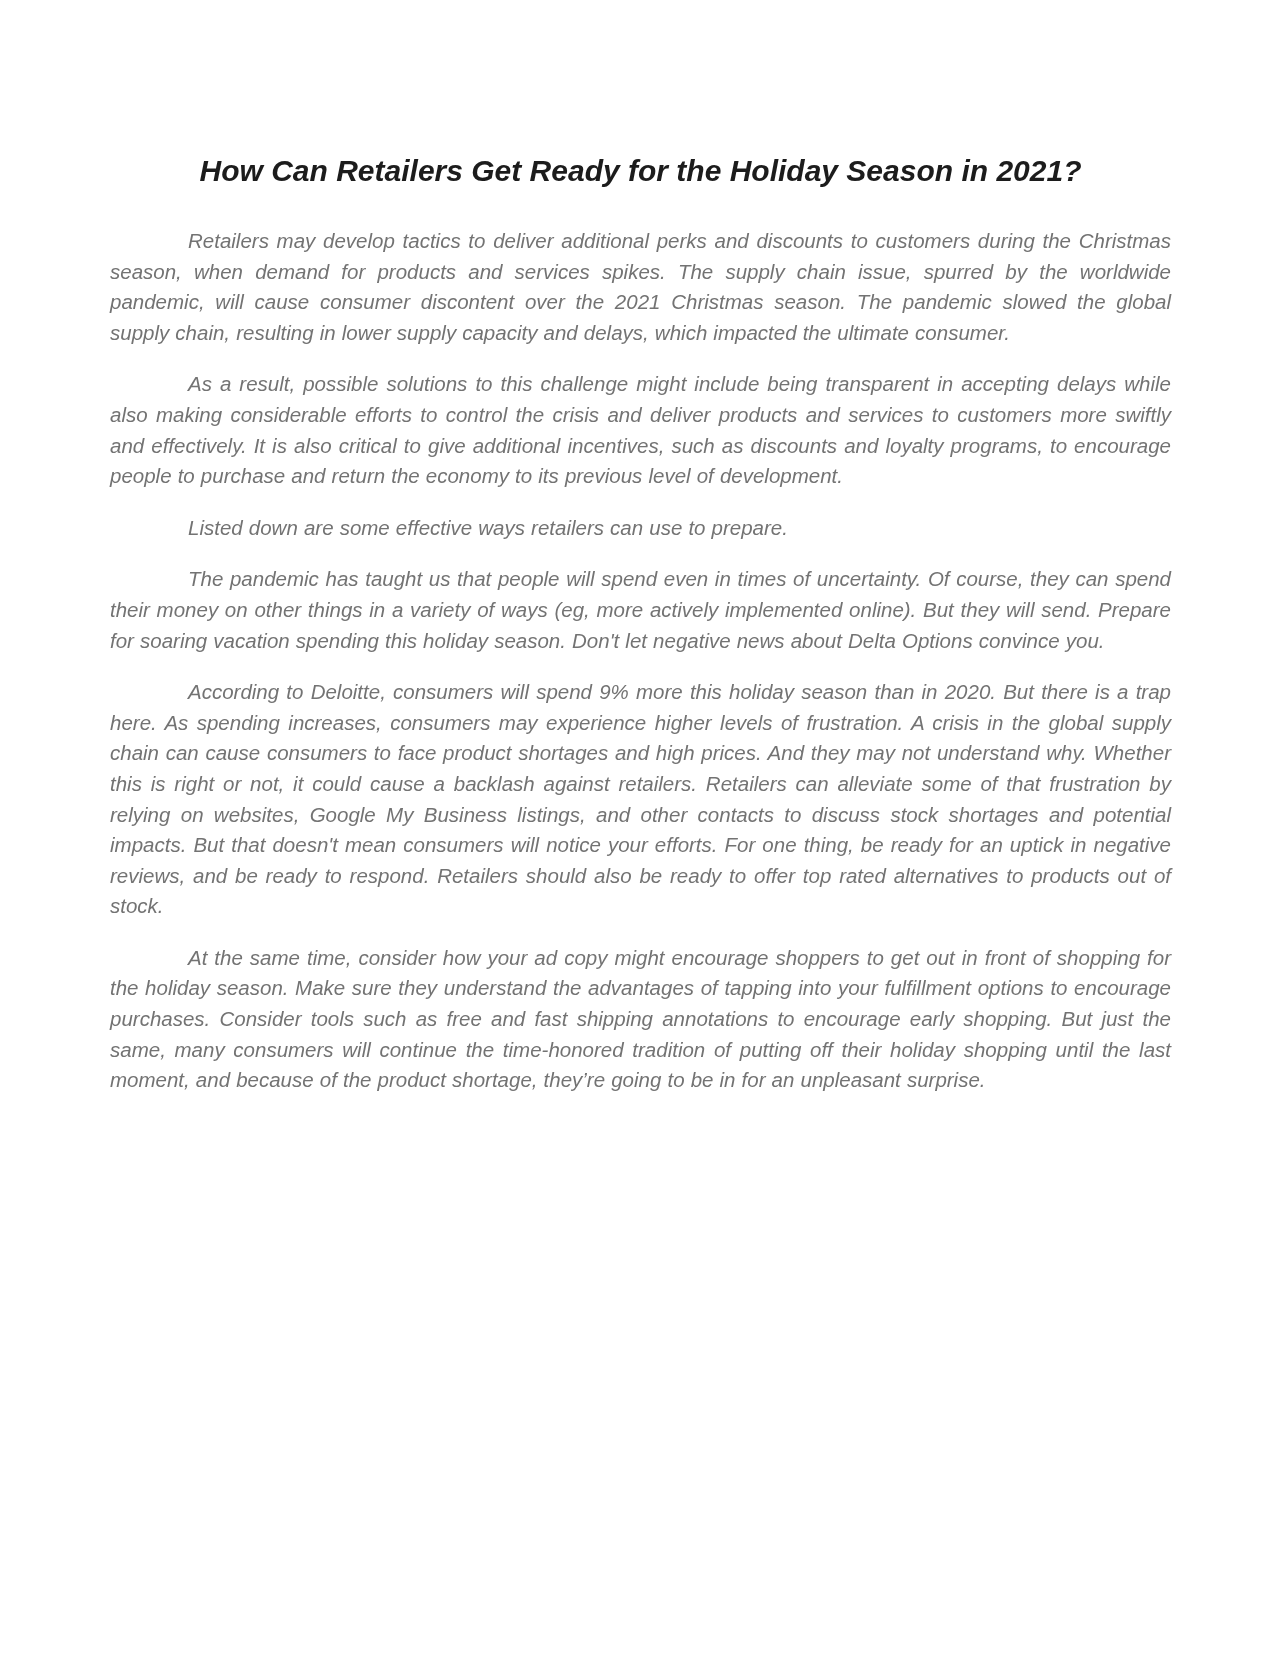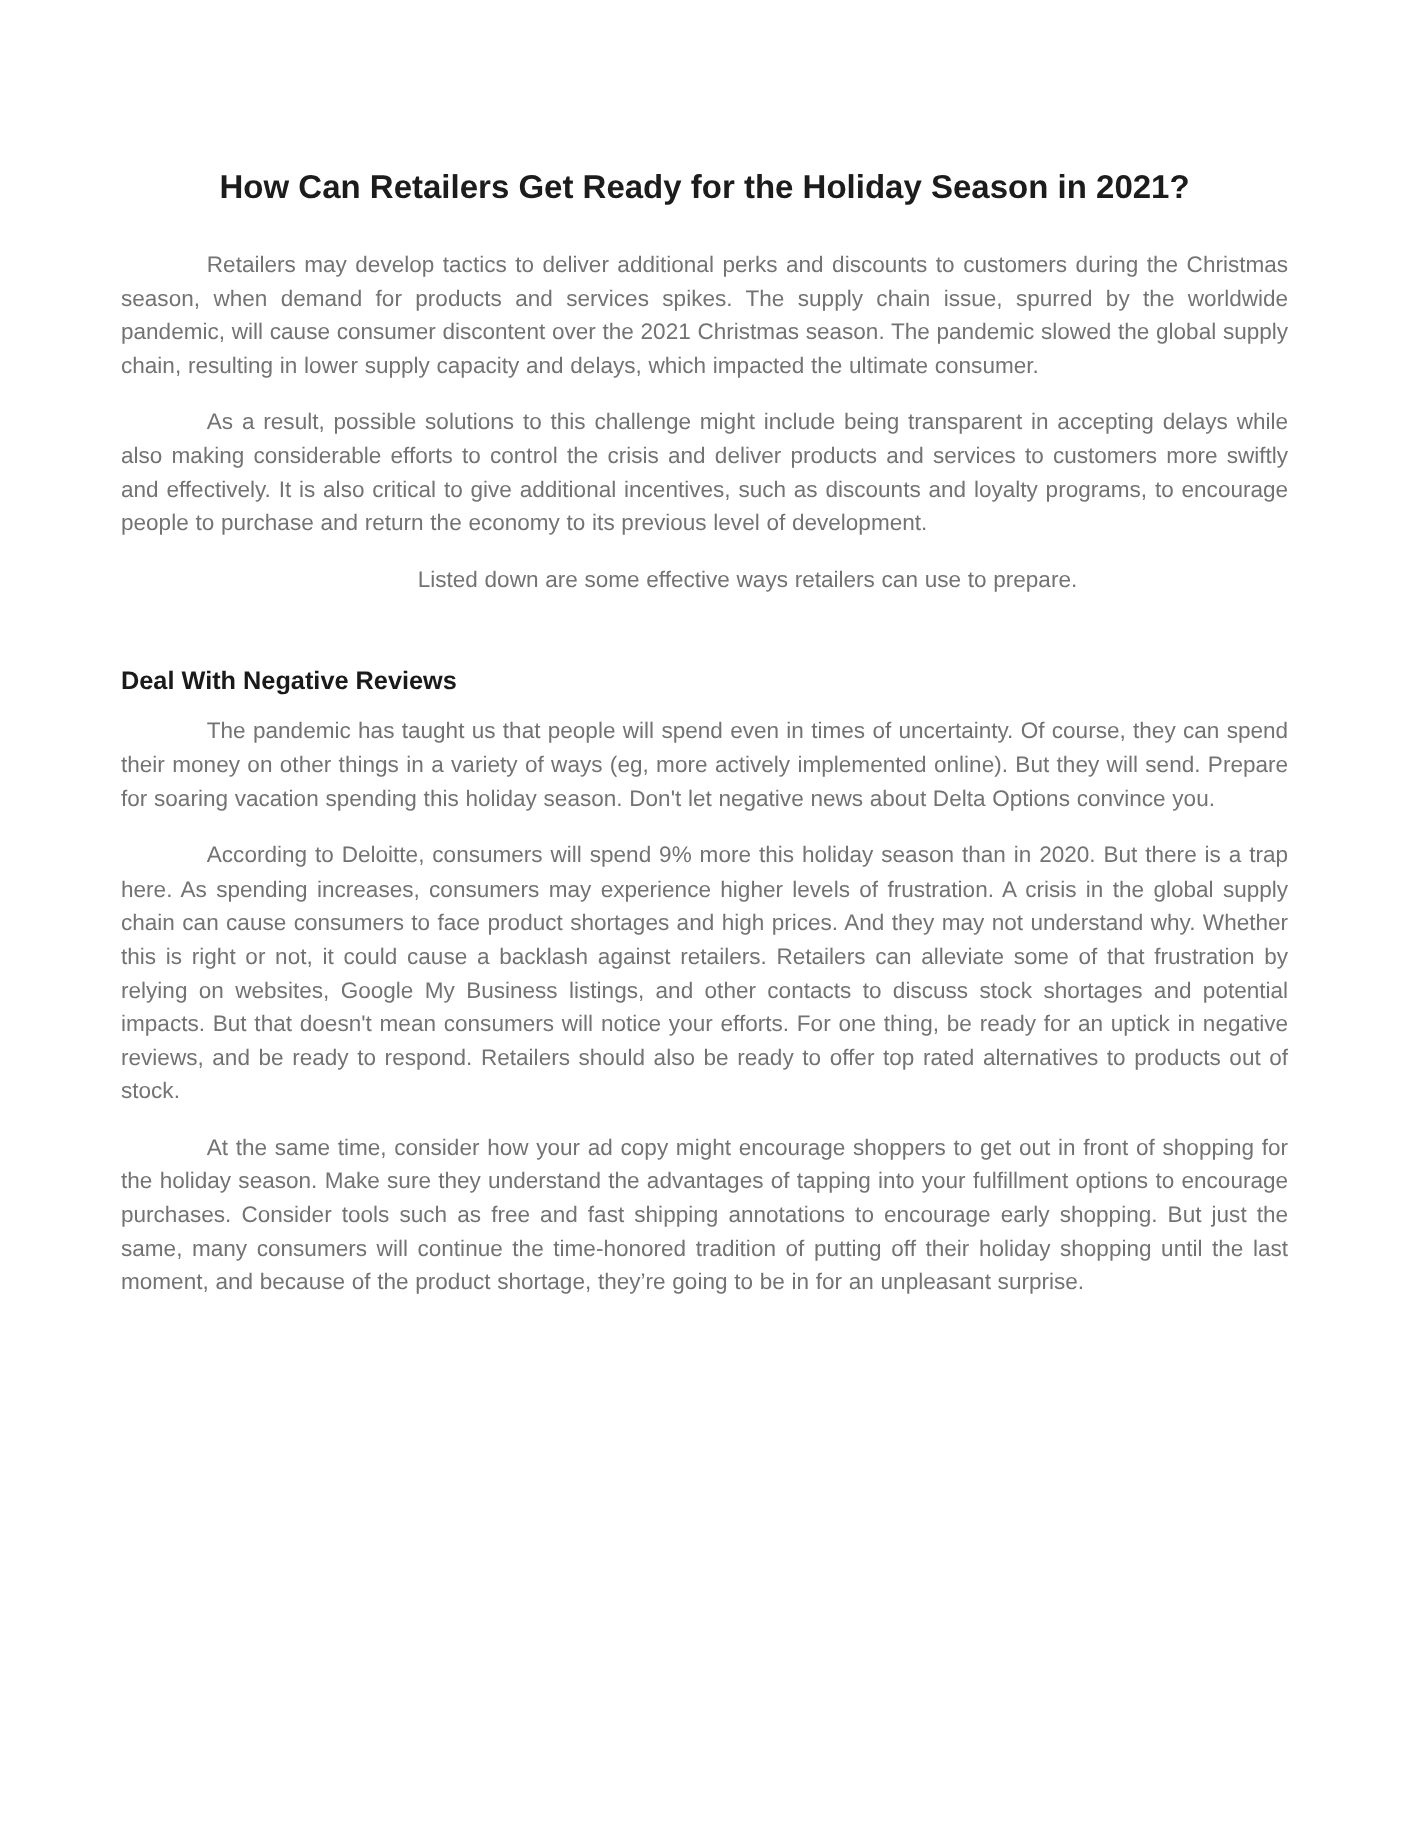--- a/index.html
+++ b/index.html
@@ -15,41 +15,42 @@
     color: #1a1a1a;
     -webkit-font-smoothing: antialiased;
   }
   .page {
     box-sizing: border-box;
     width: 1280px;
     height: 1516px;
     padding: 150px 109px 40px 110px;
     background: #ffffff;
     overflow: hidden;
+    font-style: italic;
   }
   .doc-title {
     font-size: 30px;
     line-height: 42px;
     font-weight: bold;
     text-align: center;
     margin: 0 0 34px 0;
     color: #1c1c1c;
     letter-spacing: 0px;
   }
   .body-paragraph {
     font-size: 20.5px;
     line-height: 30.6px;
     text-align: justify;
     text-indent: 78px;
     margin: 0 0 21px 0;
     color: #737373;
     word-spacing: 0.4px;
   }
   .body-paragraph.single-line {
-    text-align: center;
+    text-align: left;
   }
   .section-heading {
     font-size: 23px;
     line-height: 30px;
     font-weight: bold;
     margin: 60px 0 17px 0;
     color: #1a1a1a;
   }
 </style>
 </head>
@@ -58,21 +59,20 @@
 <div class="page">
 
   <h1 class="doc-title">How Can Retailers Get Ready for the Holiday Season in 2021?</h1>
 
   <p class="body-paragraph">Retailers may develop tactics to deliver additional perks and discounts to customers during the Christmas season, when demand for products and services spikes. The supply chain issue, spurred by the worldwide pandemic, will cause consumer discontent over the 2021 Christmas season. The pandemic slowed the global supply chain, resulting in lower supply capacity and delays, which impacted the ultimate consumer.</p>
 
   <p class="body-paragraph">As a result, possible solutions to this challenge might include being transparent in accepting delays while also making considerable efforts to control the crisis and deliver products and services to customers more swiftly and effectively. It is also critical to give additional incentives, such as discounts and loyalty programs, to encourage people to purchase and return the economy to its previous level of development.</p>
 
   <p class="body-paragraph single-line">Listed down are some effective ways retailers can use to prepare.</p>
 
-  <h2 class="section-heading">Deal With Negative Reviews</h2>
 
   <p class="body-paragraph">The pandemic has taught us that people will spend even in times of uncertainty. Of course, they can spend their money on other things in a variety of ways (eg, more actively implemented online). But they will send. Prepare for soaring vacation spending this holiday season. Don't let negative news about Delta Options convince you.</p>
 
   <p class="body-paragraph">According to Deloitte, consumers will spend 9% more this holiday season than in 2020. But there is a trap here. As spending increases, consumers may experience higher levels of frustration. A crisis in the global supply chain can cause consumers to face product shortages and high prices. And they may not understand why. Whether this is right or not, it could cause a backlash against retailers. Retailers can alleviate some of that frustration by relying on websites, Google My Business listings, and other contacts to discuss stock shortages and potential impacts. But that doesn't mean consumers will notice your efforts. For one thing, be ready for an uptick in negative reviews, and be ready to respond. Retailers should also be ready to offer top rated alternatives to products out of stock.</p>
 
   <p class="body-paragraph">At the same time, consider how your ad copy might encourage shoppers to get out in front of shopping for the holiday season. Make sure they understand the advantages of tapping into your fulfillment options to encourage purchases. Consider tools such as free and fast shipping annotations to encourage early shopping. But just the same, many consumers will continue the time-honored tradition of putting off their holiday shopping until the last moment, and because of the product shortage, they’re going to be in for an unpleasant surprise.</p>
 
 </div>
 
 </body></html>

